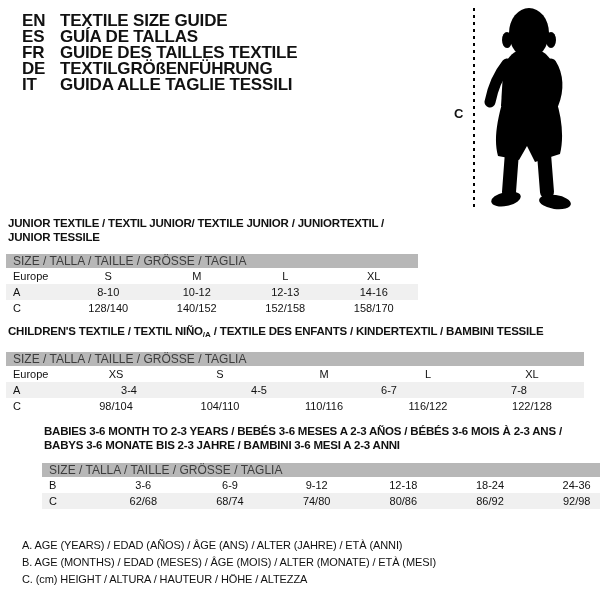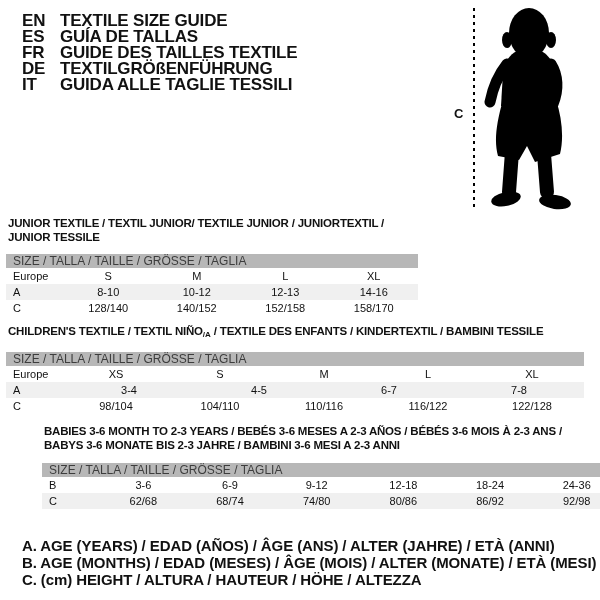--- a/index.html
+++ b/index.html
@@ -35,28 +35,28 @@
     line-height: 14px; margin: 0 0 0 2px;
   }
   .sub { font-size: 8px; vertical-align: -2px; letter-spacing: 0; }
   .band {
     background: var(--band_bg, #b7b7b7);
     height: 14px; line-height: 14px; font-size: 12px;
     color: var(--band_text, #3d3d3d);
     padding-left: 7px; margin-top: 10px;
   }
   .sec-babies .band { margin-top: 11px; }
-  .row { display: flex; height: 16px; line-height: 16px; font-size: 11px; }
+  .row { display: flex; height: 16px; line-height: 16px; font-size: 11px; justify-content: flex-end; }
   .row.striped { background: var(--stripe_bg, #f0f0f0); }
   .row-label { width: 58px; padding-left: 7px; box-sizing: border-box; }
   .cell { flex: 1; text-align: center; }
 
   
   .legend { position: absolute; left: 22px; top: 537px; }
-  .legend-line { font-size: 15px; font-weight: bold; line-height: 17px; letter-spacing: -0.1px; }
+  .legend-line { font-size: 11px; font-weight: normal; line-height: 17px; letter-spacing: -0.1px; }
 </style>
 </head>
 <body>
 
 <div class="lang">
   <div class="lang-row">
     <span class="lang-code">EN</span>
     <span>TEXTILE SIZE GUIDE</span>
   </div>
   <div class="lang-row">

